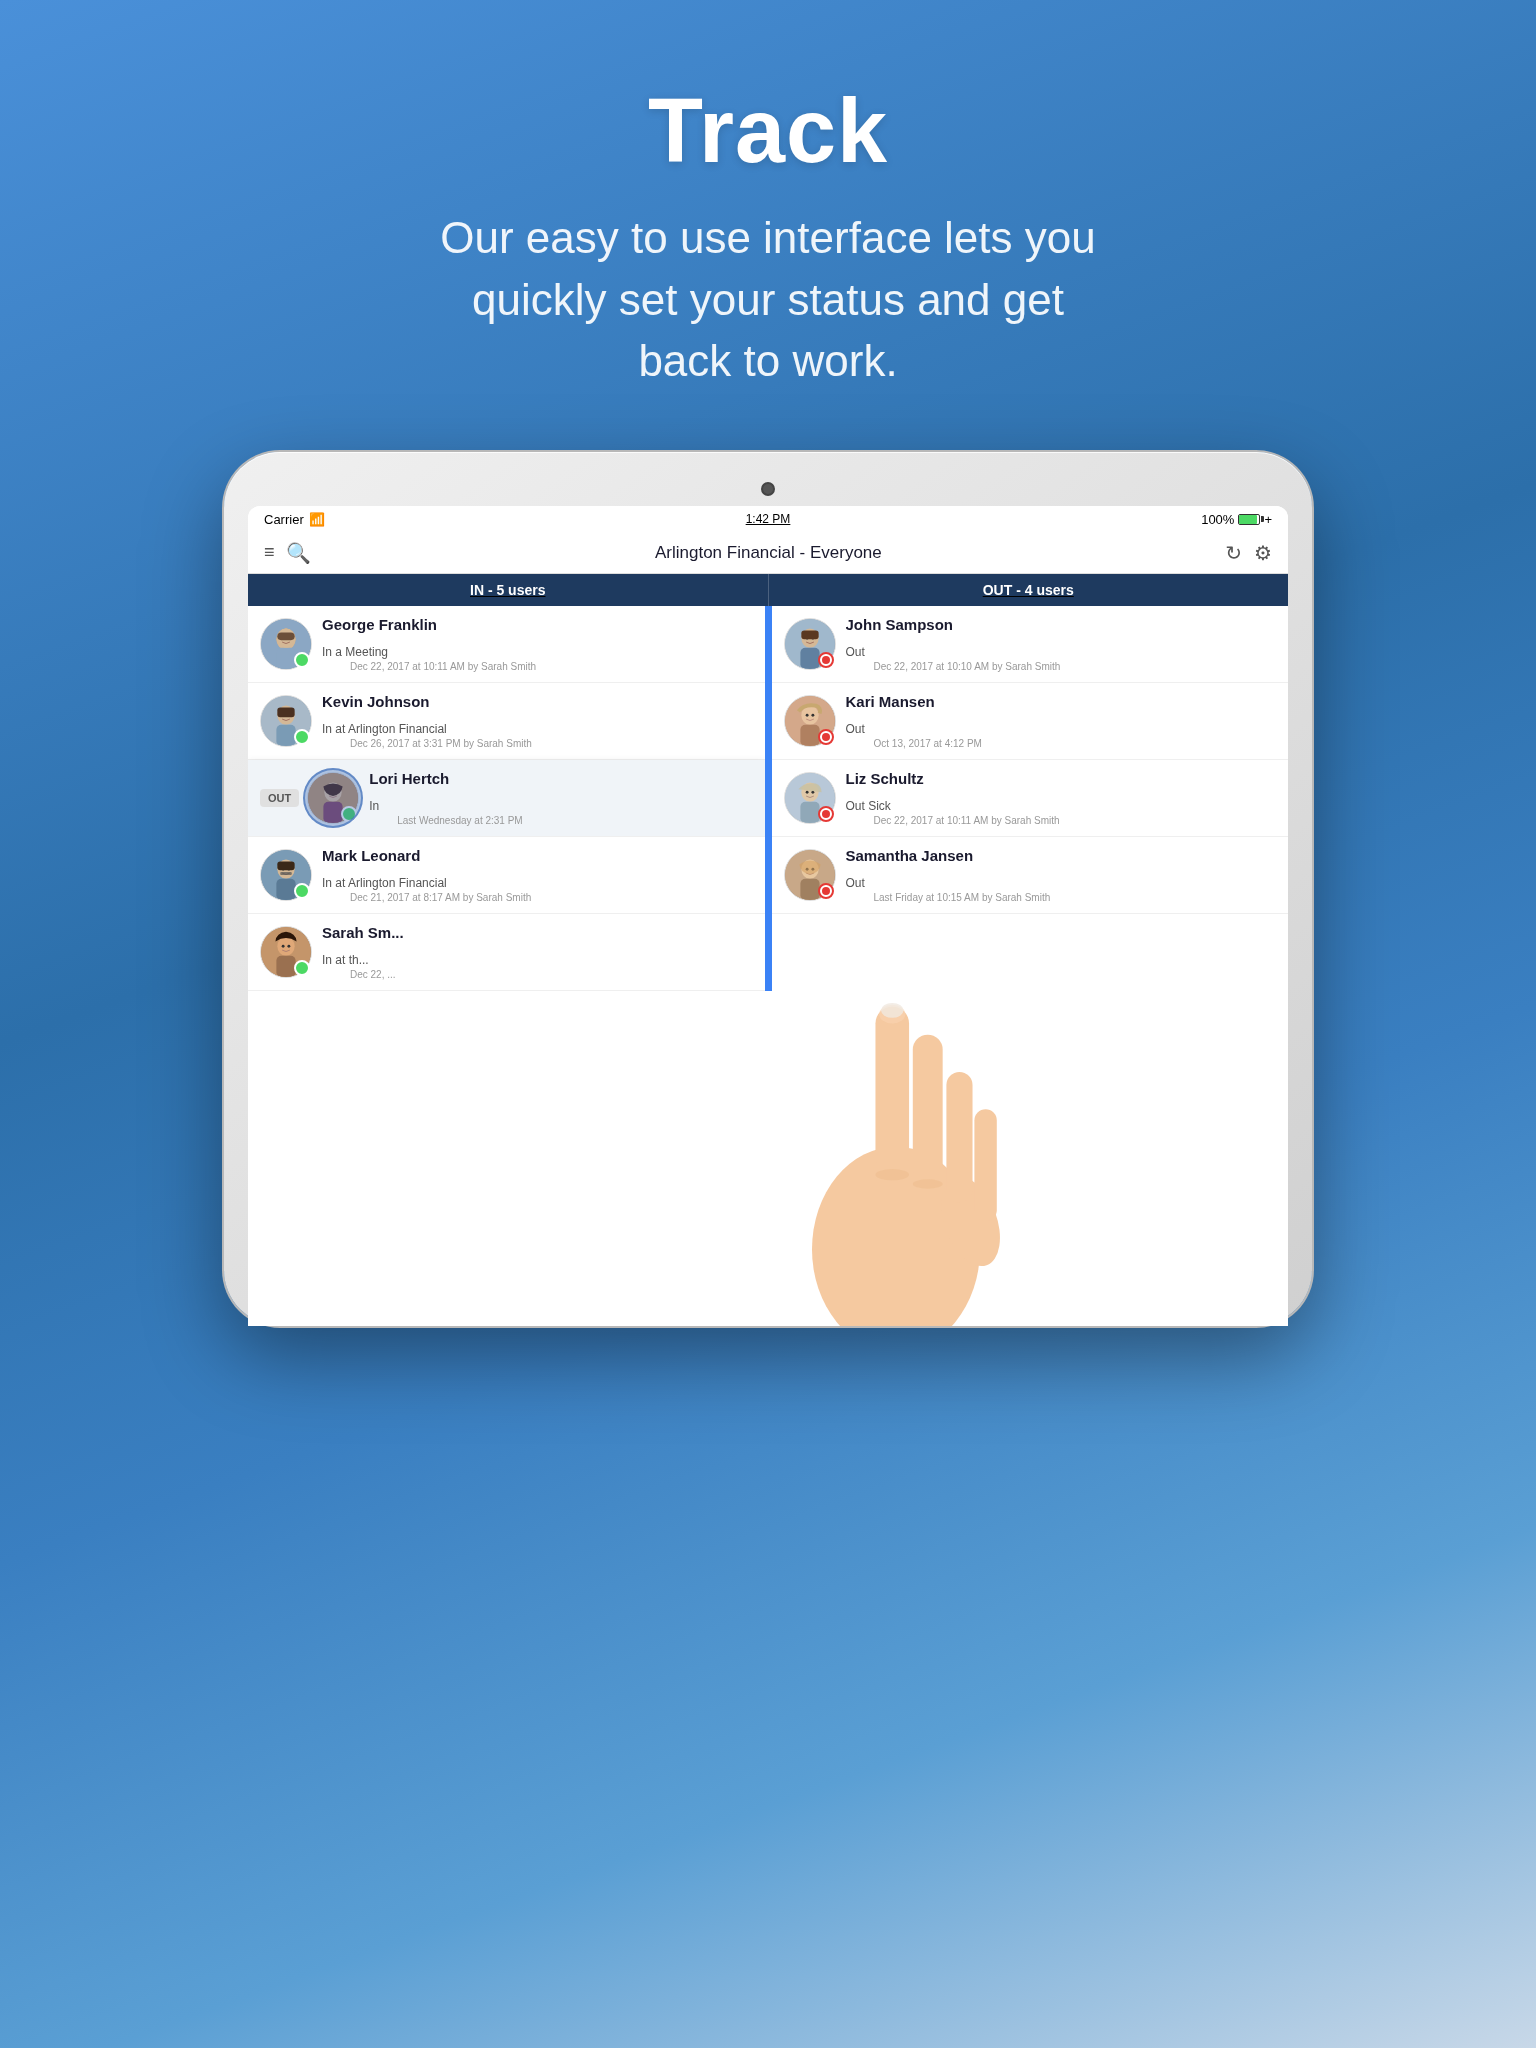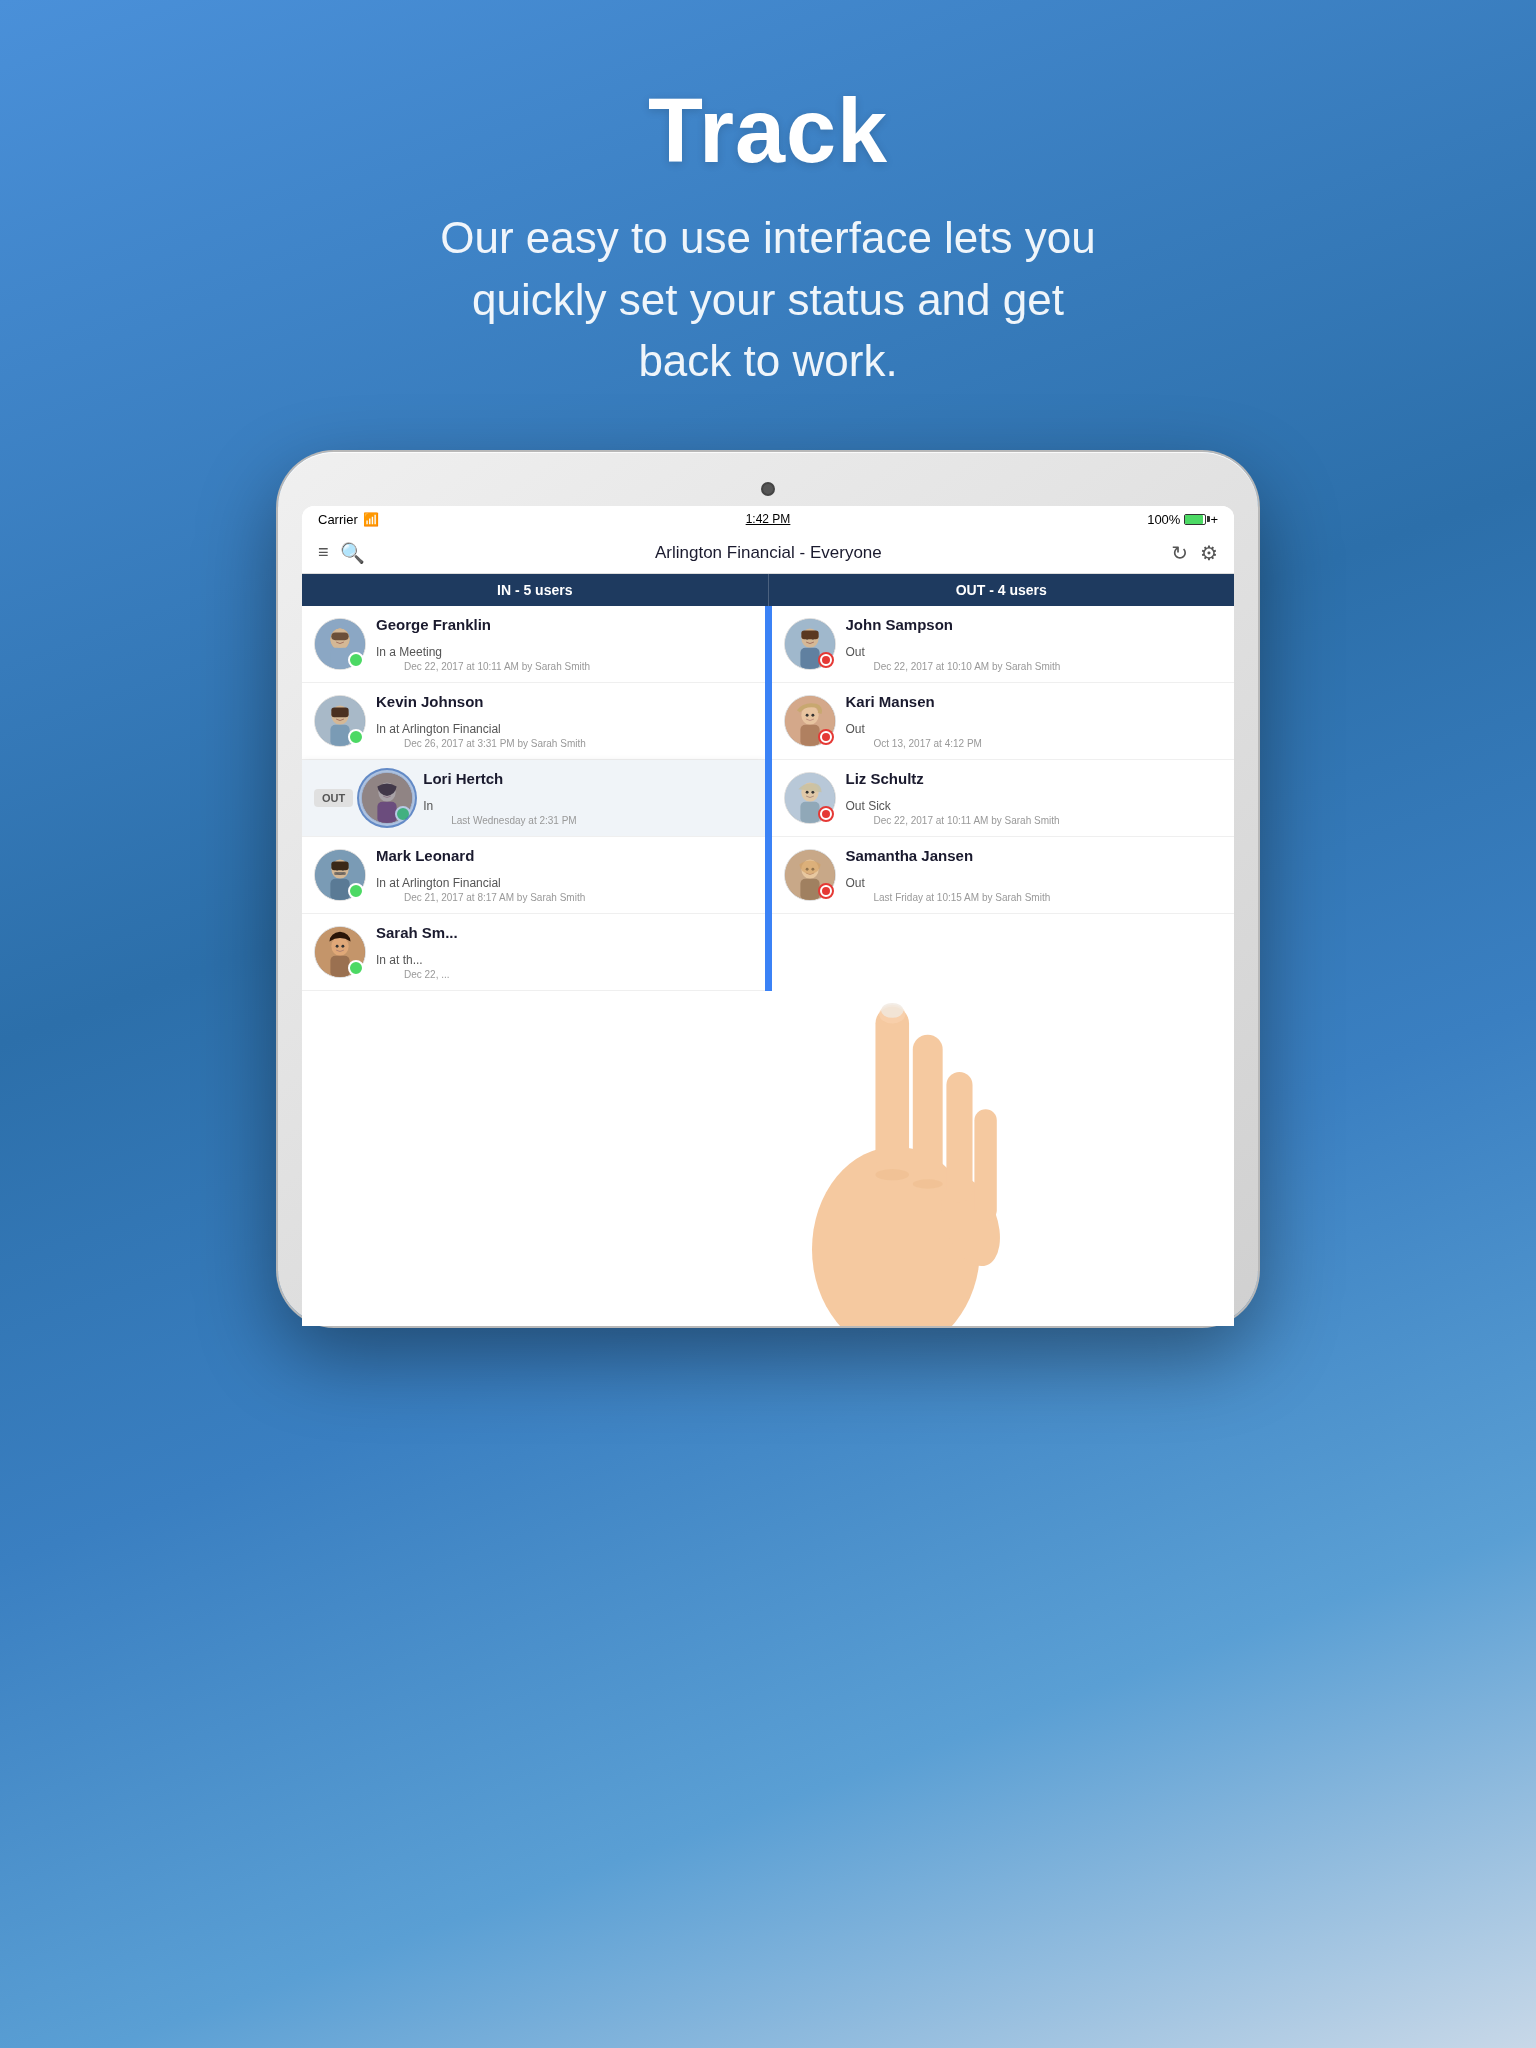--- a/index.html
+++ b/index.html
@@ -34,21 +34,21 @@
       font-weight: 400;
       color: rgba(255,255,255,0.92);
       line-height: 1.4;
       margin-top: 24px;
       max-width: 680px;
     }
 
     .tablet-wrapper {
       margin-top: 60px;
       position: relative;
-      width: 980px;
+      width: 1088px;
     }
 
     .tablet-outer {
       background: linear-gradient(145deg, #f0f0f0 0%, #e0e0e0 50%, #d0d0d0 100%);
       border-radius: 56px;
       padding: 30px 24px 0px 24px;
       box-shadow:
         0 0 0 2px #b8b8b8,
         0 30px 80px rgba(0,0,0,0.4),
         inset 0 1px 0 rgba(255,255,255,0.8);
@@ -164,20 +164,21 @@
     .nav-icon {
       font-size: 18px;
       color: #555;
       cursor: pointer;
     }
 
     
     .tab-bar {
       display: flex;
       background: #1e3a5f;
+      text-decoration: underline;
     }
 
     .tab {
       flex: 1;
       padding: 8px;
       text-align: center;
       color: white;
       font-size: 14px;
       font-weight: 600;
     }

